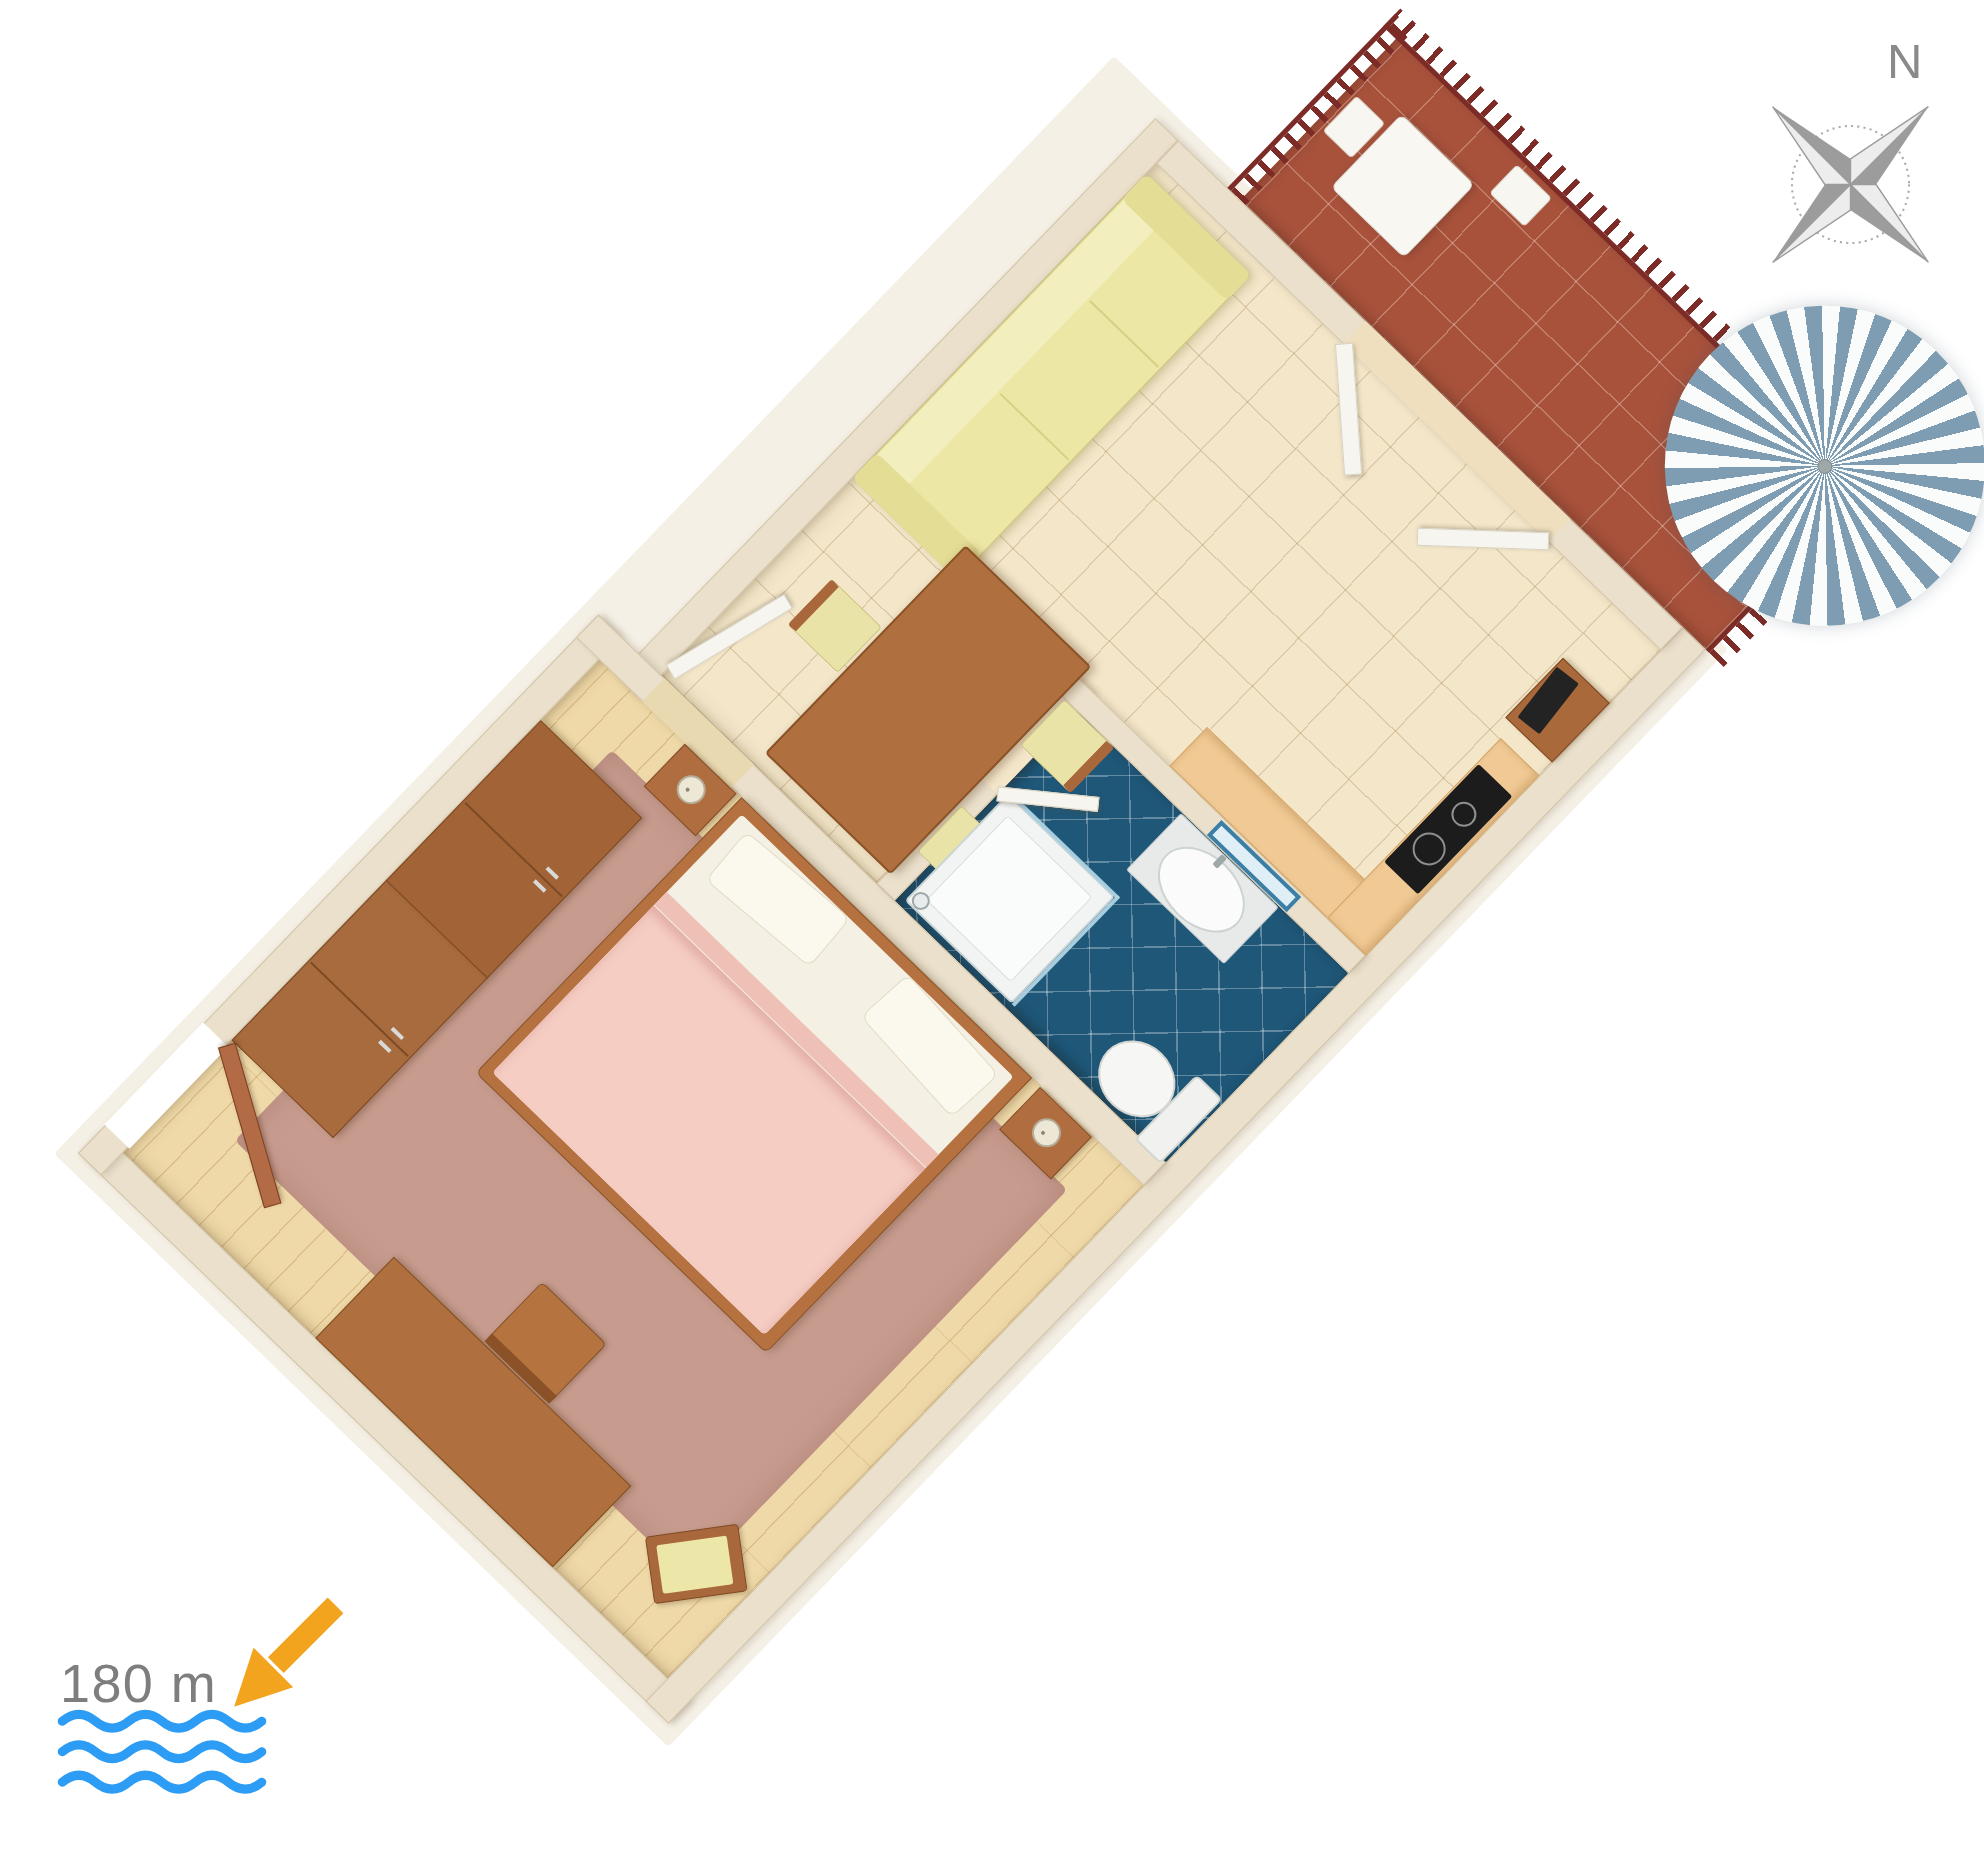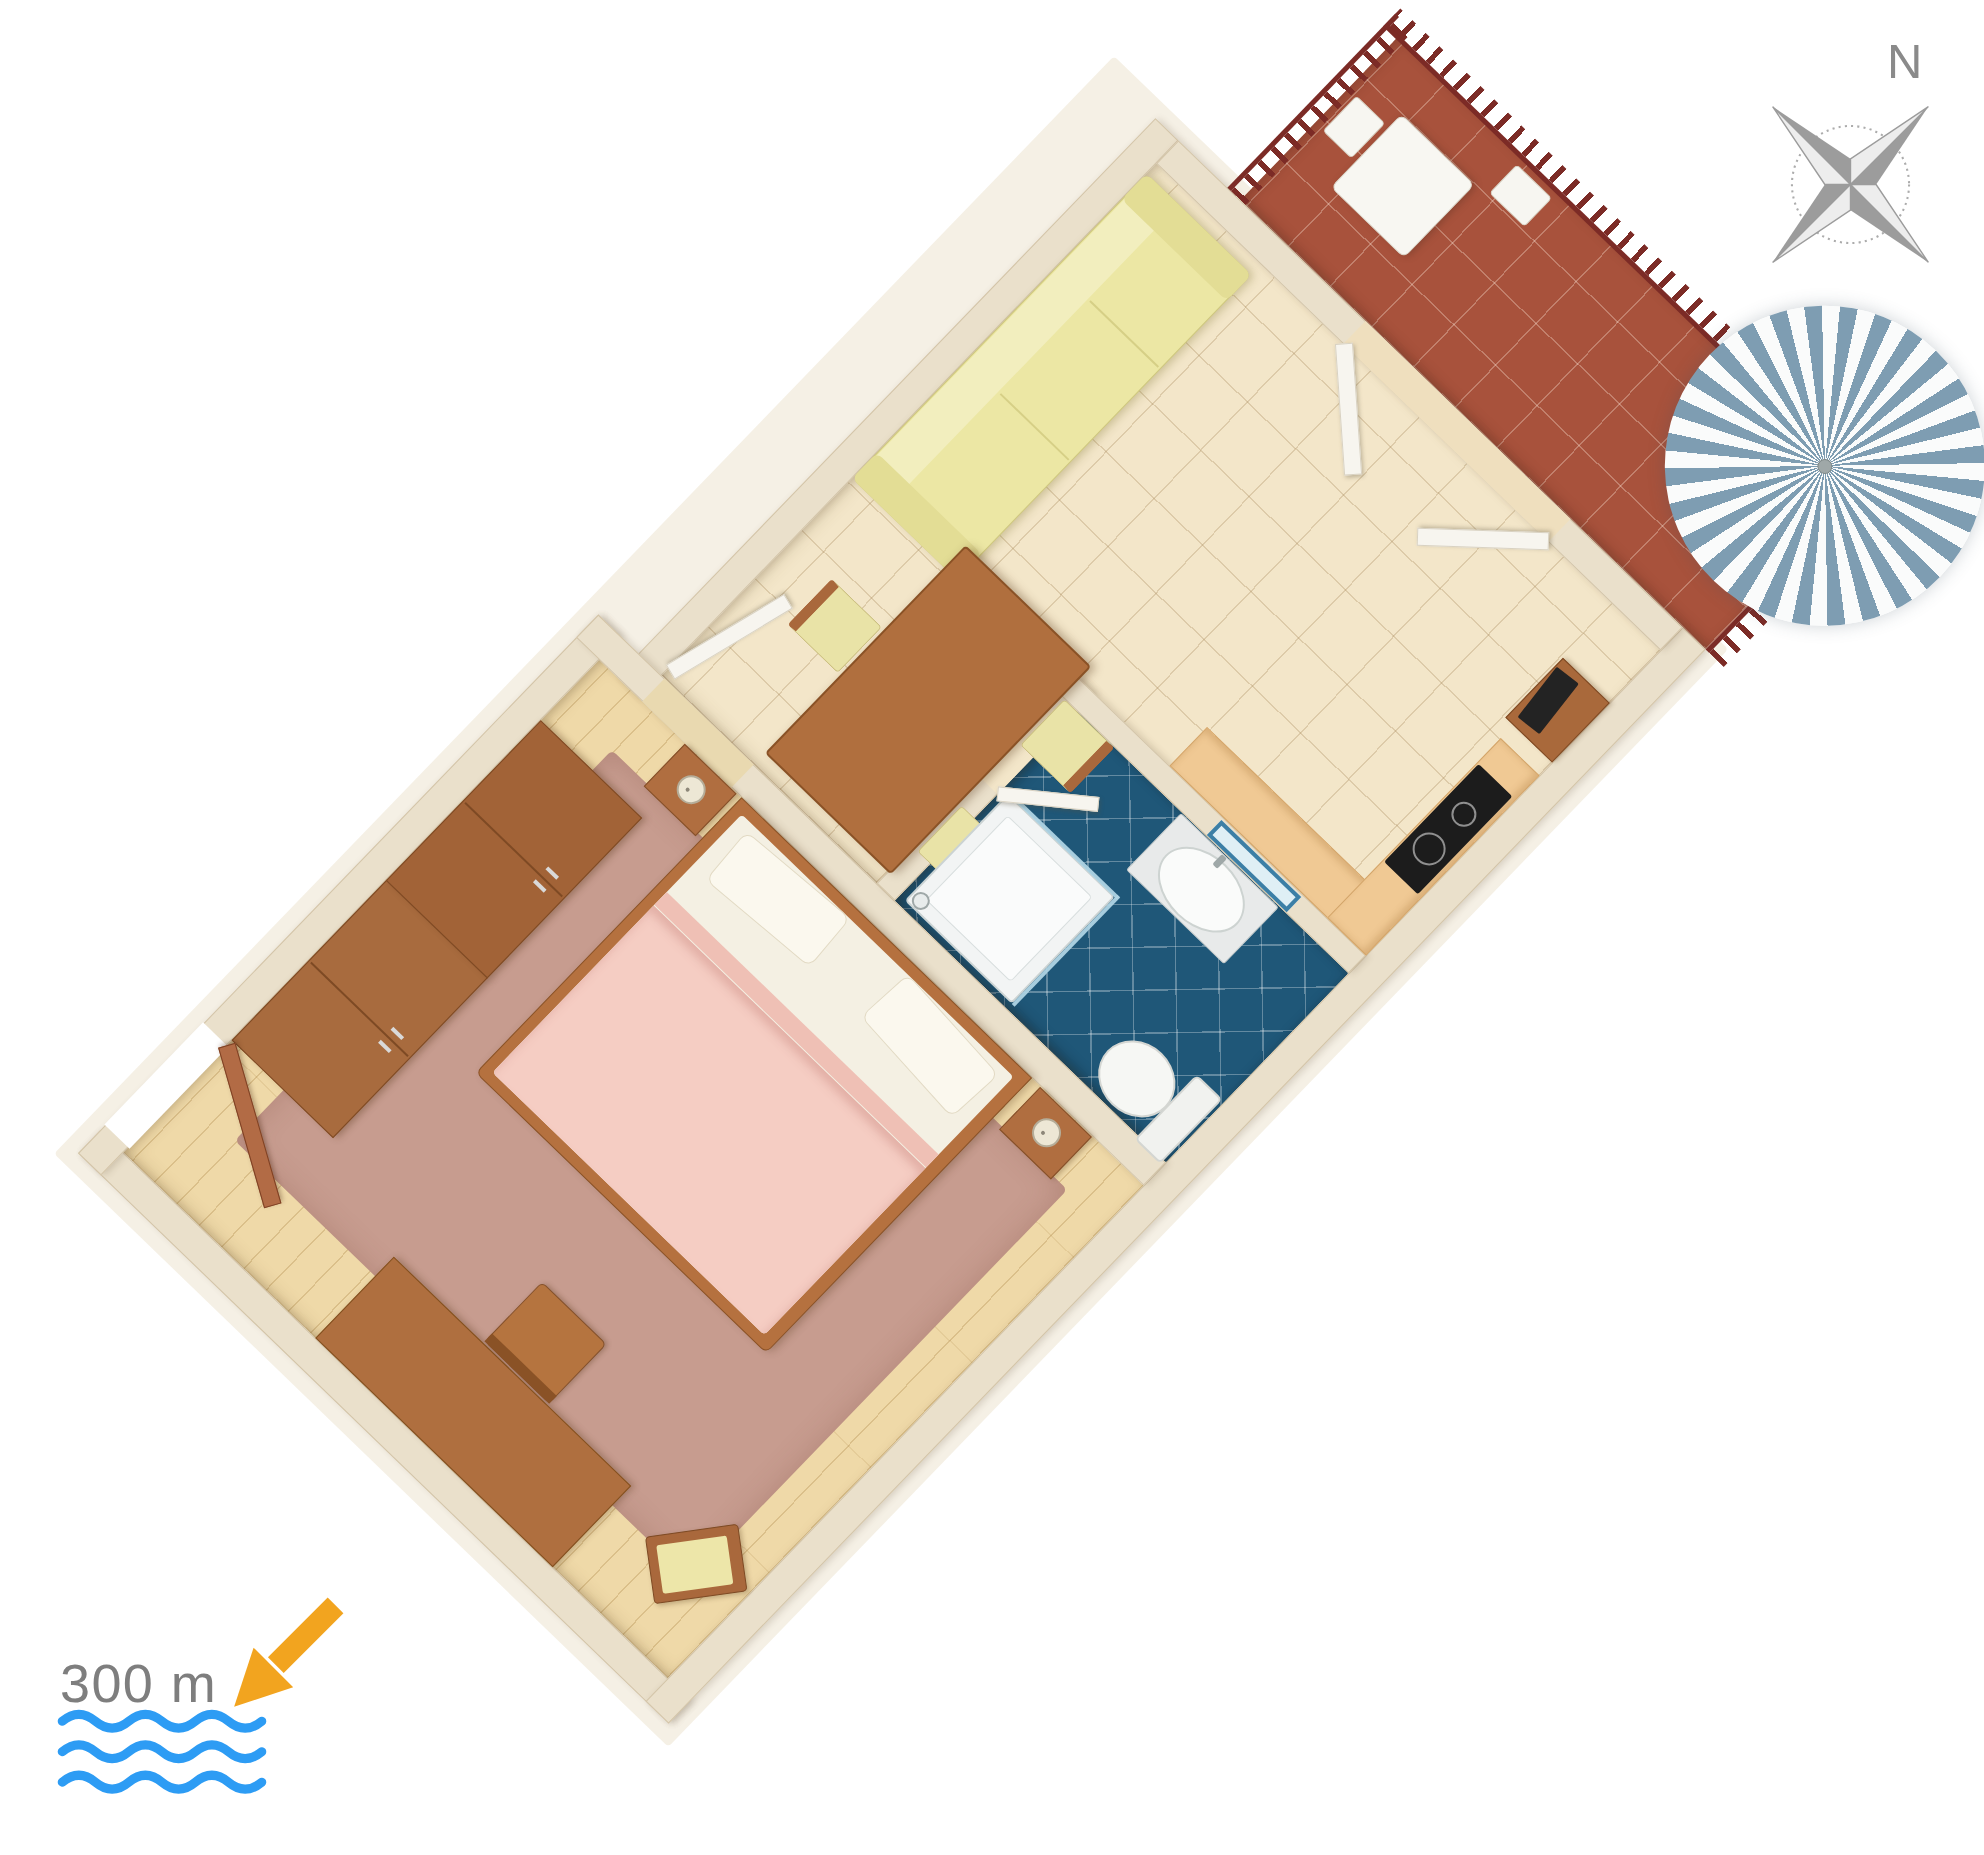--- a/index.html
+++ b/index.html
@@ -192,21 +192,21 @@
         <polygon points="170,12 196,144 170,170" fill="#9C9C9C"></polygon>
         <polygon points="170,12 144,144 170,170" fill="#EDEDED" stroke="#9C9C9C" stroke-width="2"></polygon>
       </g>
       <g transform="rotate(270 170 170)">
         <polygon points="170,12 196,144 170,170" fill="#9C9C9C"></polygon>
         <polygon points="170,12 144,144 170,170" fill="#EDEDED" stroke="#9C9C9C" stroke-width="2"></polygon>
       </g>
     </g>
   </svg>
 
-  <div id="distance-label">300 m</div>
+  <div id="distance-label">180 m</div>
 
   <svg class="abs" style="left:223px;top:1590px;" width="132" height="139" viewBox="0 0 190 200">
     <line x1="162" y1="22" x2="76" y2="108" stroke="#F2A41F" stroke-width="32"></line>
     <polygon points="16,168 101,140 44,83" fill="#F2A41F"></polygon>
   </svg>
 
   <svg class="abs" style="left:56px;top:1706px;" width="230" height="97" viewBox="0 0 330 140">
     <path d="M8,22 q24,-20 48,0 t48,0 t48,0 t48,0 t48,0 t48,0" fill="none" stroke="#2D9CF4" stroke-width="13" stroke-linecap="round"></path>
     <path d="M8,66 q24,-20 48,0 t48,0 t48,0 t48,0 t48,0 t48,0" fill="none" stroke="#2D9CF4" stroke-width="13" stroke-linecap="round"></path>
     <path d="M8,110 q24,-20 48,0 t48,0 t48,0 t48,0 t48,0 t48,0" fill="none" stroke="#2D9CF4" stroke-width="13" stroke-linecap="round"></path>

